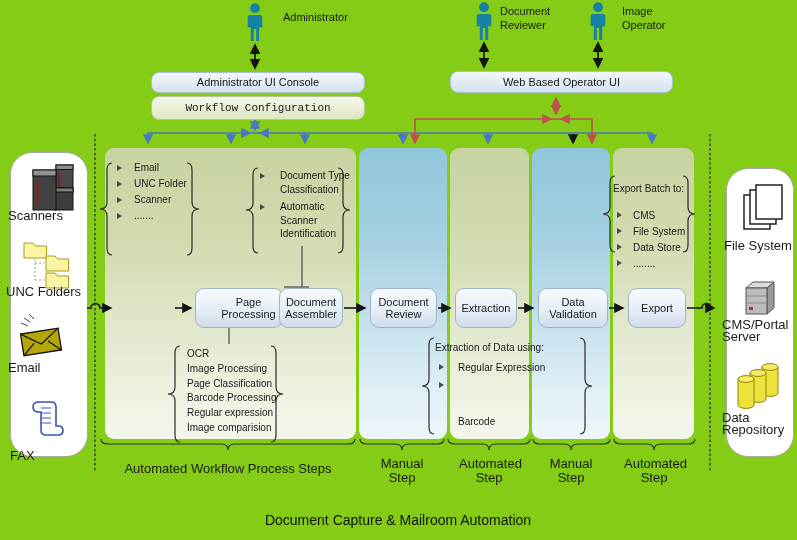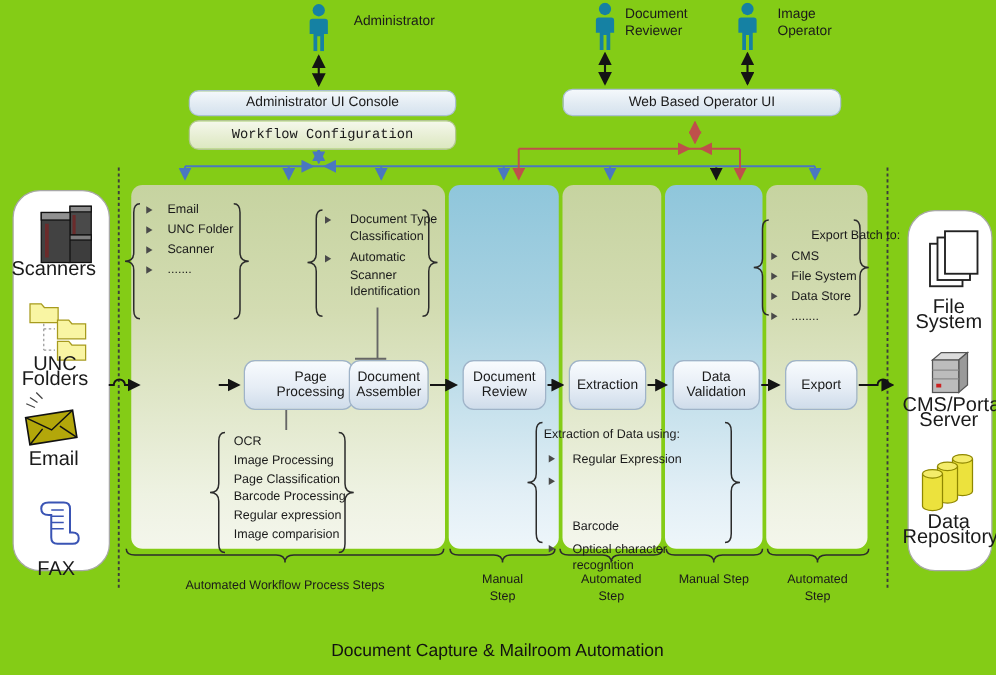--- a/index.html
+++ b/index.html
@@ -19,31 +19,31 @@
     border-radius:8px; box-sizing:border-box;
   }
   .box-blue  { background:linear-gradient(to bottom,#f4f8fb 0%,#e2ebf3 55%,#d5e2ee 100%); border:1px solid #aabfd0; }
   .box-green { background:linear-gradient(to bottom,#f5f8ec 0%,#e7eed3 55%,#dce8c0 100%); border:1px solid #b3c693; }
   .step {
     background:linear-gradient(to bottom,#f8fbfe 0%,#e6edf5 55%,#cfdcea 100%);
     border:1px solid #9fb3c8; border-radius:9px; height:40px; top:288px;
   }
   
   .sidebar { position:absolute; background:#fff; border:1px solid #a8a8a8; border-radius:22px; z-index:2; }
-  .icon-label { position:absolute; font-size:16px; text-align:center; z-index:6; line-height:12px; }
+  .icon-label { position:absolute; font-size:13px; text-align:left; z-index:6; line-height:12px; }
   
   .ann { position:absolute; font-size:10px; line-height:13.5px; z-index:6; color:#1a1a1a; }
   .b-row { display:flex; align-items:flex-start; margin-bottom:2.6px; }
   .tri { width:0; height:0; border-left:5px solid #4a4a4a; border-top:3.5px solid transparent;
          border-bottom:3.5px solid transparent; margin:3.5px 0 0 4px; flex:none; }
   .b-txt { margin-left:12px; line-height:13.5px; }
   .nowrap { white-space:nowrap; }
   
   .actor-label { position:absolute; font-size:11px; line-height:13.5px; z-index:6; }
-  .step-label { position:absolute; font-size:10px; line-height:14px; text-align:center; z-index:6; }
+  .step-label { position:absolute; font-size:13px; line-height:14px; text-align:center; z-index:6; }
   #diagram-title { position:absolute; left:98px; top:512px; width:600px; text-align:center;
                    font-size:14px; color:#111; z-index:6; }
   svg.layer { position:absolute; left:0; top:0; z-index:4; }
 </style>
 </head>
 <body>
 
 <div id="canvas">
 
   <div class="col col-green" style="left:105px;width:251px;"></div>
@@ -257,28 +257,24 @@
   <div class="ann" style="left:435px;top:341px;">
     <div class="nowrap" style="margin-bottom:6px;">Extraction of Data using:</div>
     <div class="b-row" style="margin-bottom:4.5px;">
         <span class="tri"></span>
         <span class="b-txt nowrap" style="margin-left:14px;">Regular Expression</span>
       </div>
     <div class="b-row" style="margin-bottom:4.5px;">
         <span class="tri"></span>
         <span class="b-txt nowrap" style="margin-left:14px;margin-top:36px;">Barcode</span>
       </div>
-    <div class="b-row">
-        <span class="tri"></span>
-        <span class="b-txt" style="margin-left:14px;width:92px;">Optical character recognition</span>
-      </div>
   </div>
 
   <div class="ann" style="left:613px;top:182px;">
-    <div class="nowrap" style="margin-bottom:3px;padding-left:36px;">Export Batch to:</div>
+    <div class="nowrap" style="margin-bottom:13px;">Export Batch to:</div>
     <div class="b-row">
         <span class="tri"></span>
         <span class="b-txt nowrap" style="margin-left:11px;">CMS</span>
       </div>
     <div class="b-row">
         <span class="tri"></span>
         <span class="b-txt nowrap" style="margin-left:11px;">File System</span>
       </div>
     <div class="b-row">
         <span class="tri"></span>

